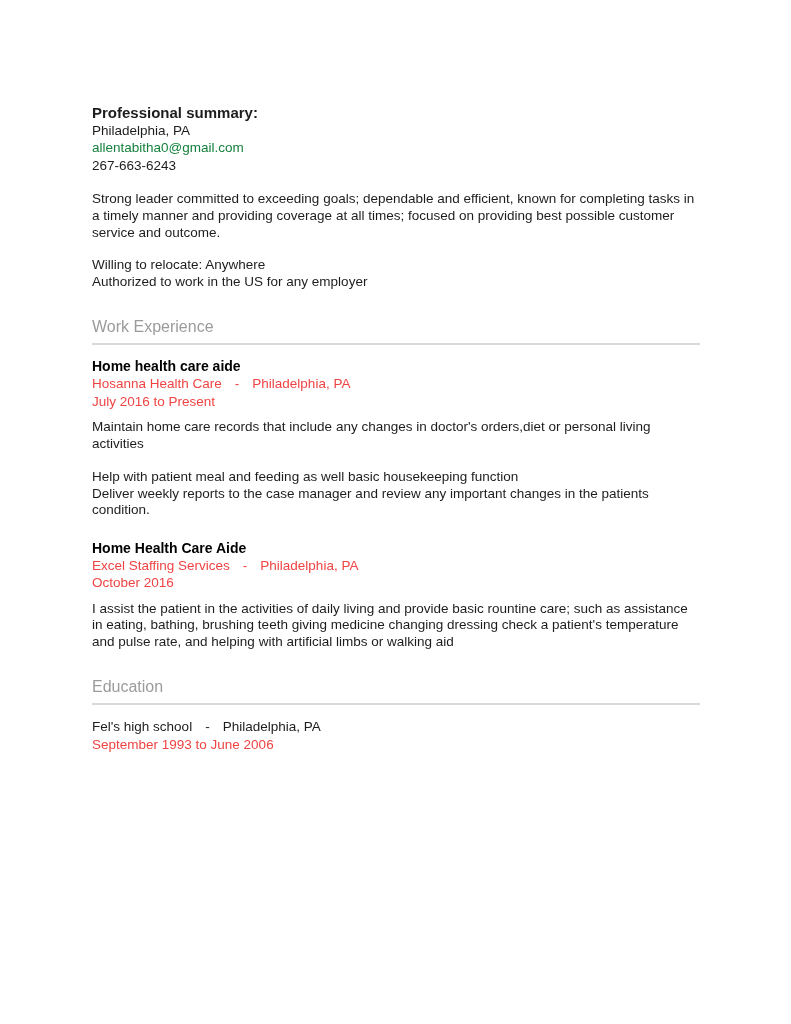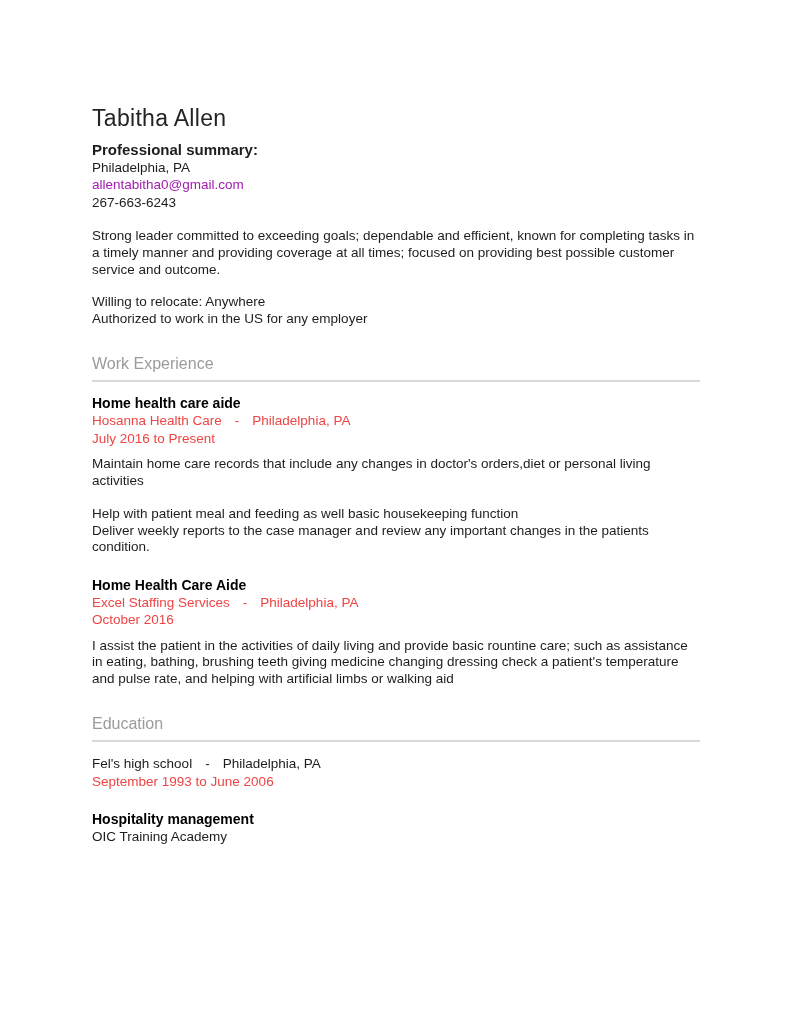--- a/index.html
+++ b/index.html
@@ -37,21 +37,21 @@
     font-size: 15px;
     font-weight: 700;
     line-height: 17.5px;
     margin: 0;
   }
   .contact-line {
     font-size: 13.5px;
     line-height: 17.5px;
   }
   .email-link {
-    color: #a21caf;
+    color: #15803d;
     text-decoration: none;
     cursor: pointer;
   }
   .para {
     font-size: 13.5px;
     line-height: 17px;
     margin: 16px 0 0 0;
   }
   .info-line {
     font-size: 13.5px;
@@ -102,21 +102,20 @@
     font-size: 13.5px;
     line-height: 17.5px;
   }
 </style>
 </head>
 <body>
 
 <div class="page">
   <div class="content">
 
-    <h1 class="name">Tabitha Allen</h1>
     <p class="summary-label">Professional summary:</p>
     <div class="contact-line">Philadelphia, PA</div>
     <div class="contact-line"><a class="email-link">allentabitha0@gmail.com</a></div>
     <div class="contact-line">267-663-6243</div>
 
     <p class="para">Strong leader committed to exceeding goals; dependable and efficient, known for completing tasks in a timely manner and providing coverage at all times; focused on providing best possible customer service and outcome.</p>
 
     <div class="info-block">
       <div class="info-line">Willing to relocate: Anywhere</div>
       <div class="info-line">Authorized to work in the US for any employer</div>
@@ -147,21 +146,17 @@
 
     <div class="section">
       <h2 class="section-title">Education</h2>
       <hr class="divider">
 
       <div class="entry">
         <div class="edu-school-line"><span>Fel's high school</span><span class="sep">-</span><span>Philadelphia, PA</span></div>
         <div class="meta-line muted">September 1993 to June 2006</div>
       </div>
 
-      <div class="entry entry-gap">
-        <h3 class="entry-title">Hospitality management</h3>
-        <div class="plain-line">OIC Training Academy</div>
-      </div>
     </div>
 
 
   </div>
 </div>
 
 </body></html>

